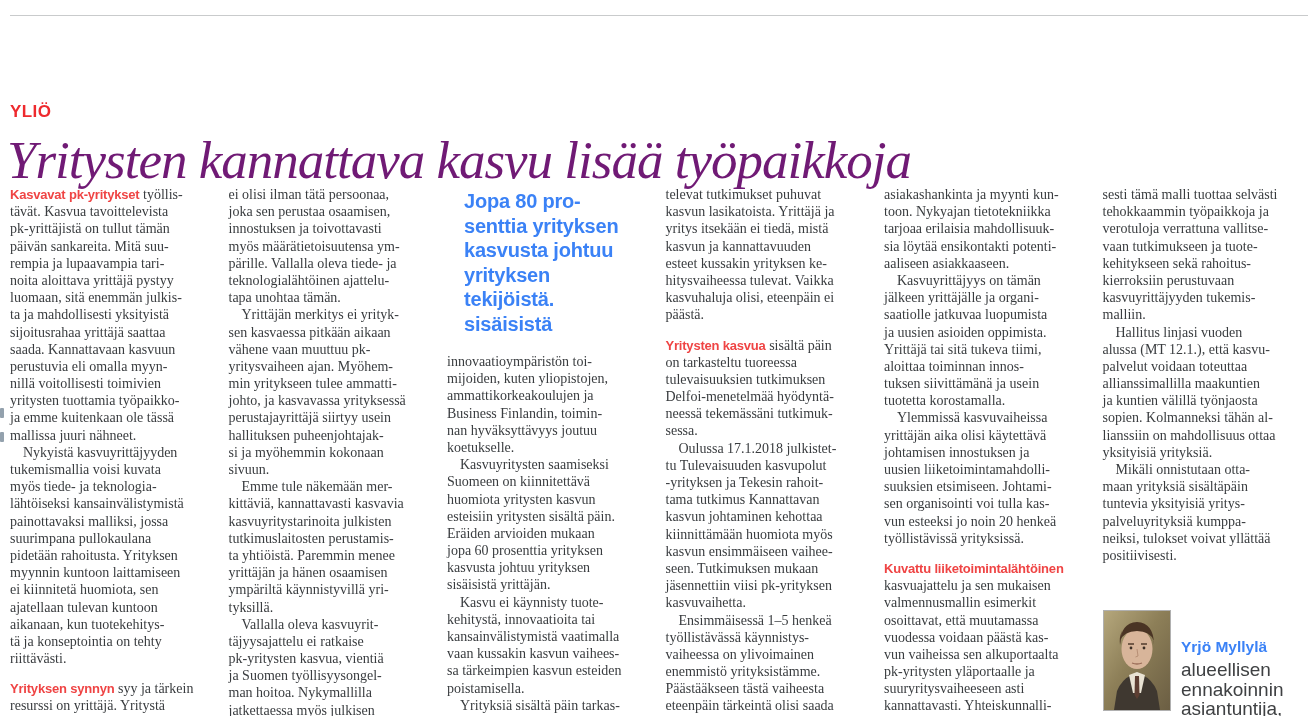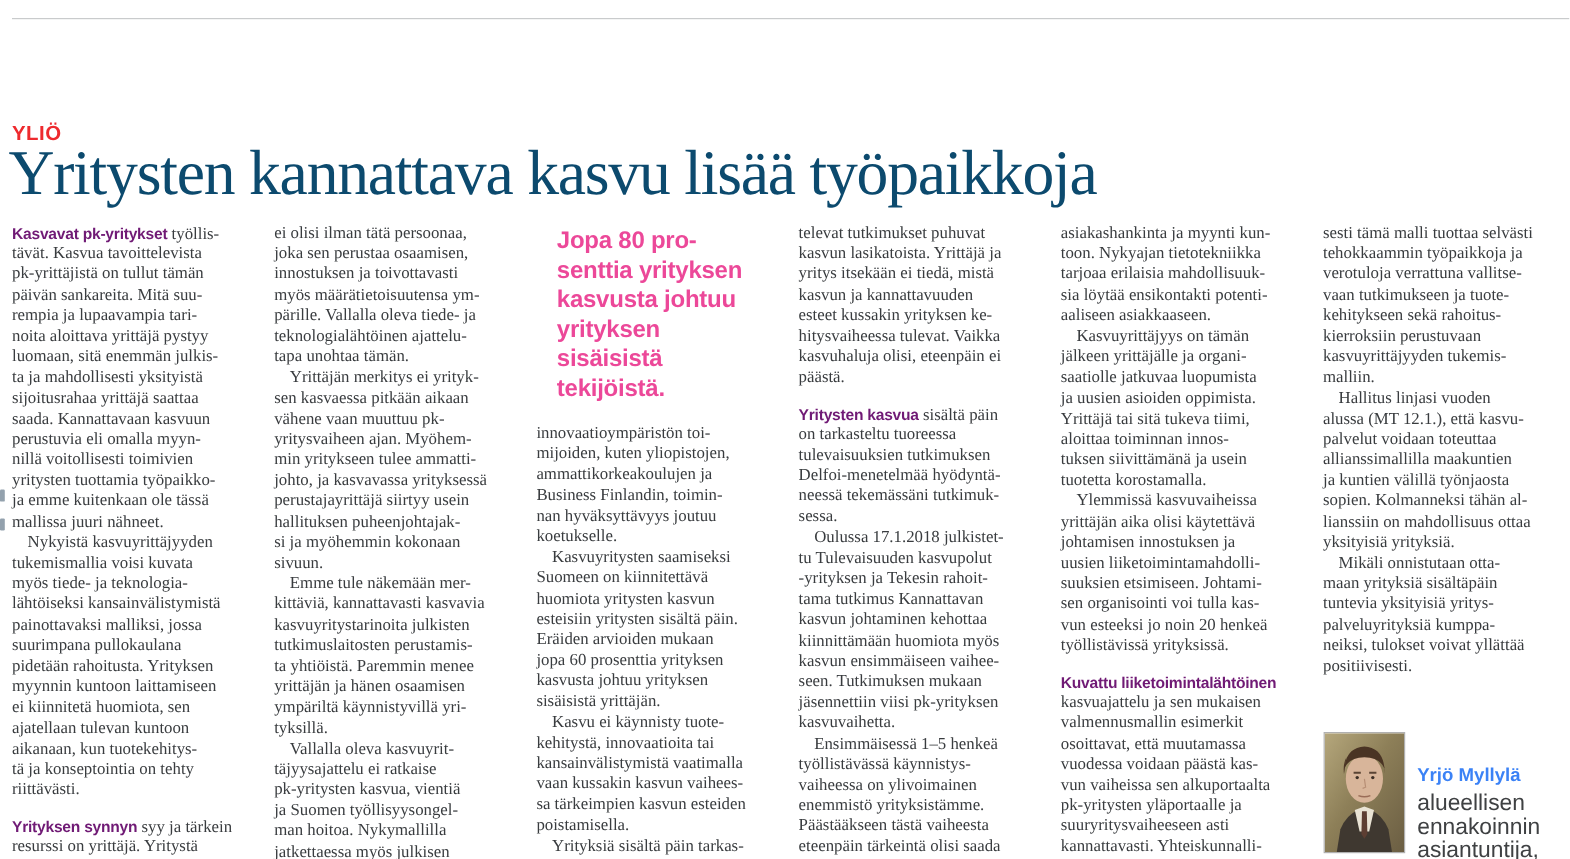--- a/index.html
+++ b/index.html
@@ -7,43 +7,43 @@
     position:relative;width:1308px;height:716px;background:#ffffff;
     overflow:hidden;font-family:"Liberation Serif",serif;
   }
   #top-rule{position:absolute;left:10px;top:15px;width:1298px;height:1px;background:#c9cbcc;}
   #kicker{
     position:absolute;left:10px;top:58px;
     font-family:"Liberation Sans",sans-serif;font-weight:bold;font-size:17px;
     letter-spacing:.4px;color:#ee2a2e;margin-top:44px;
   }
   #headline{
-    position:absolute;left:7px;top:82px;width:1294px;
+    position:absolute;left:7px;top:97px;width:1294px;
     font-family:"Liberation Serif",serif;font-weight:400;font-size:53px;
-    letter-spacing:-1px;color:#0c4a6e;line-height:1.05;white-space:nowrap;
+    letter-spacing:-1px;color:#701a75;line-height:1.05;white-space:nowrap;font-style:italic;
   }
   #columns{
     position:absolute;left:10px;top:186px;width:1293px;height:530px;
     display:flex;gap:18.5px;
   }
   .col{width:200px;flex:0 0 200px;}
   .bodyline{
     font-size:14px;line-height:17.2px;height:17.2px;white-space:nowrap;
     color:#393c3f;
   }
   .bodyline.indent{padding-left:13px;}
   .lead{
     font-family:"Liberation Sans",sans-serif;font-weight:bold;font-size:13px;
-    letter-spacing:-.2px;color:#701a75;
+    letter-spacing:-.2px;color:#ef4444;
   }
   .gap{width:100%;}
   #pullquote{
     position:absolute;left:464px;top:189px;width:186px;
     font-family:"Liberation Sans",sans-serif;font-weight:bold;font-size:20px;
-    line-height:24.5px;color:#ec4899;letter-spacing:-.2px;
+    line-height:24.5px;color:#3b82f6;letter-spacing:-.2px;
   }
   #author-box{position:absolute;left:1103px;top:610px;width:200px;height:101px;}
   #author-photo{
     position:absolute;left:0;top:0;width:66px;height:99px;
     border:1px solid #b0b0b0;box-sizing:content-box;
   }
   #author-text{position:absolute;left:78px;top:28px;font-family:"Liberation Sans",sans-serif;}
   #author-name{font-weight:bold;font-size:15.5px;color:#3b82f6;margin-bottom:4px;}
   .author-title-line{font-size:19px;line-height:19.5px;color:#3f4143;}
   .crop-artifact{position:absolute;left:0;width:4px;height:10px;background:#93a1ad;border-radius:1px;}
@@ -242,22 +242,22 @@
         <div class="bodyline">neiksi, tulokset voivat yllättää</div>
         <div class="bodyline">positiivisesti.</div>
       </div>
     </div>
 
   <div id="pullquote">
     <div>Jopa 80 pro-</div>
     <div>senttia yrityksen</div>
     <div>kasvusta johtuu</div>
     <div>yrityksen</div>
+    <div>tekijöistä.</div>
     <div>sisäisistä</div>
-    <div>tekijöistä.</div>
   </div>
 
   <div id="author-box">
     <svg id="author-photo" viewBox="0 0 66 99" xmlns="http://www.w3.org/2000/svg">
       <defs>
         <linearGradient id="pbg" x1="0" y1="0" x2="1" y2="1">
           <stop offset="0" stop-color="#b5a77c"></stop>
           <stop offset="0.45" stop-color="#8d7f58"></stop>
           <stop offset="1" stop-color="#6b5e43"></stop>
         </linearGradient>

